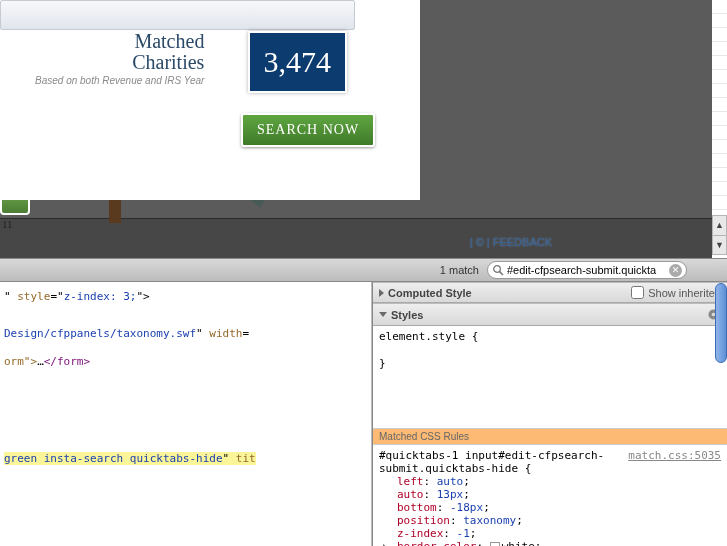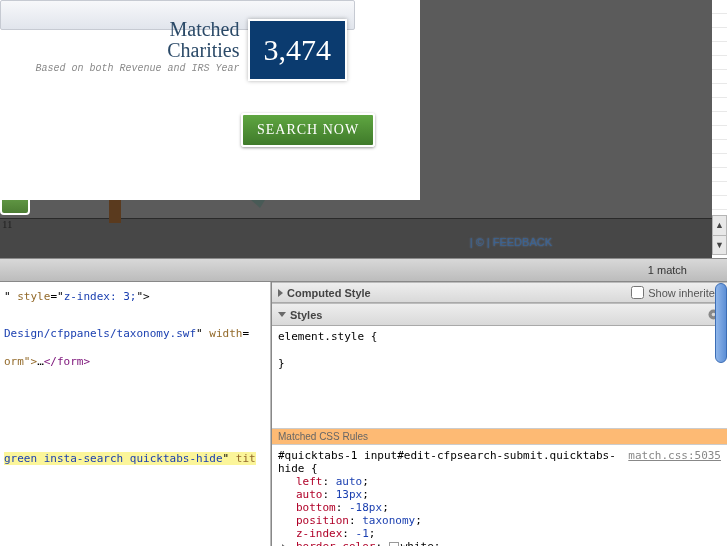--- a/index.html
+++ b/index.html
@@ -3,23 +3,23 @@
 <meta charset="utf-8">
 <style>
 *{margin:0;padding:0;box-sizing:border-box}
 body{font-family:"Lucida Grande",Helvetica,Arial,sans-serif;font-size:11px;width:727px;height:546px;overflow:hidden;background:#fff;position:relative}
 .mono{font-family:Menlo,Monaco,Consolas,monospace;font-size:11px}
 
 
 .page-view{position:absolute;top:0;left:0;right:15px;height:258px;background:#5b5b5b;overflow:hidden}
 .page-light{position:absolute;top:0;left:0;width:420px;height:200px;background:#fff}
 .panel-strip{position:absolute;top:0;left:0;width:355px;height:30px;background:linear-gradient(#f7f8fa,#e1e5ec);border:1px solid #c6cad2;border-radius:2px}
-.matched-box{position:absolute;top:19px;left:35px;width:320px;height:65px;text-align:right;padding-right:8px;display:flex;justify-content:flex-end;align-items:flex-start;gap:8px}
+.matched-box{position:absolute;top:31px;left:35px;width:320px;height:65px;text-align:right;padding-right:8px;display:flex;justify-content:space-between;align-items:flex-start;gap:8px}
 .matched-text .line1{font-family:Georgia,serif;font-size:20px;color:#2b4a68;line-height:1.05;text-align:right}
-.matched-text .line2{font-family:Liberation Mono, monospace;font-size:10px;color:#8a8a8a;font-style:italic;text-align:right;margin-top:2px}
+.matched-text .line2{font-family:Liberation Sans, sans-serif;font-size:10px;color:#8a8a8a;font-style:italic;text-align:right;margin-top:2px}
 .big-num{background:#0b3b6f;color:#fff;font-family:Georgia,serif;font-weight:normal;font-size:30px;padding:12px 14px;border:2px solid #fff;box-shadow:0 0 4px rgba(0,0,0,.3)}
 .search-now{position:absolute;top:113px;left:241px;background:linear-gradient(#5fa641,#3f7a2a);color:#fff;font-family:Georgia,serif;font-size:14px;letter-spacing:1px;padding:7px 14px;border:2px solid #fff;border-radius:3px;box-shadow:0 1px 3px rgba(0,0,0,.4);cursor:pointer}
 .tree{position:absolute;top:100px;left:55px;width:120px;height:130px}
 .tree svg{width:100%;height:100%}
 .map-shape{position:absolute;top:120px;left:200px;width:130px;height:90px;opacity:.55}
 .map-shape svg{width:100%;height:100%}
 .footer-bar{position:absolute;bottom:0;left:0;right:0;height:40px;border-top:1px solid #2a2a2a;background:#474747}
 .footer-links{position:absolute;right:160px;bottom:10px;color:#3a6291;font-size:11px;text-shadow:0 0 2px rgba(120,160,220,.6)}
 .year-badge{position:absolute;top:190px;left:0;width:30px;height:25px;background:linear-gradient(#6aa34c,#4c7d33);border:2px solid #fff;border-radius:4px;color:#fff;font-size:10px;text-align:center;line-height:21px}
 .under-year{position:absolute;top:218px;left:2px;color:#222;font-family:Georgia,serif;font-size:11px}
@@ -41,21 +41,21 @@
 .clear-x{width:13px;height:13px;border-radius:50%;background:#aaa;color:#fff;font-size:9px;text-align:center;line-height:13px;cursor:pointer}
 
 
 .inspector{position:absolute;top:282px;left:0;right:0;bottom:0;display:flex;background:#fff}
 .elements{flex:1;overflow:hidden;padding:6px 4px;line-height:1.7;border-right:1px solid #bbb}
 .elements .attr{color:#936a2a}
 .elements .val{color:#1a3fb0}
 .elements .tag{color:#7b1078}
 .elements .txt{color:#000}
 .hl{background:#fbf59a}
-.styles{width:456px;display:flex;flex-direction:column;border-left:1px solid #888}
+.styles{width:355px;display:flex;flex-direction:column;border-left:1px solid #888}
 .sect{background:linear-gradient(#eee,#d9d9d9);border-top:1px solid #bcbcbc;border-bottom:1px solid #a9a9a9;padding:3px 6px;font-weight:bold;color:#444;display:flex;align-items:center;gap:4px}
 .tri{display:inline-block;width:0;height:0}
 .tri.right{border-top:4px solid transparent;border-bottom:4px solid transparent;border-left:5px solid #6a6a6a}
 .tri.down{border-left:4px solid transparent;border-right:4px solid transparent;border-top:5px solid #6a6a6a}
 .sect .spacer{flex:1}
 .inherit-row label{font-weight:normal;color:#555;font-size:11px}
 .gear{width:15px;height:15px;cursor:pointer}
 .rules{flex:1;overflow:auto;padding:4px 6px}
 .selector{color:#000}
 .link-src{float:right;color:#888;text-decoration:underline;cursor:pointer}
@@ -105,20 +105,28 @@
   <button class="search-now">SEARCH NOW</button>
 </div>
 <div class="paper"></div>
 <div class="vscroll">
   <div>▲</div>
   <div>▼</div>
 </div>
 
 <div class="find-bar">
   <span class="match-count">1 match</span>
+  <div class="search-pill">
+    <svg class="mag" viewBox="0 0 12 12">
+        <circle cx="5" cy="5" r="3.3" fill="none" stroke="#777" stroke-width="1.3"></circle>
+        <line x1="7.6" y1="7.6" x2="11" y2="11" stroke="#777" stroke-width="1.5"></line>
+      </svg>
+    <input type="text" value="#edit-cfpsearch-submit.quickta" style="">
+    <span class="clear-x">✕</span>
+  </div>
 </div>
 
 <div class="inspector">
   <div class="elements mono">
     <div><span class="txt">" </span><span class="attr">style</span><span class="txt">="</span><span class="val">z-index: 3;</span><span class="txt">"&gt;</span></div>
     <div style="height:18px"></div>
     <div><span class="val">Design/cfppanels/taxonomy.swf</span><span class="txt">" </span><span class="attr">width</span><span class="txt">=</span></div>
     <div style="height:10px"></div>
     <div><span class="attr">orm"&gt;</span><span class="txt">…</span><span class="tag">&lt;/form&gt;</span></div>
     <div style="height:78px"></div>

